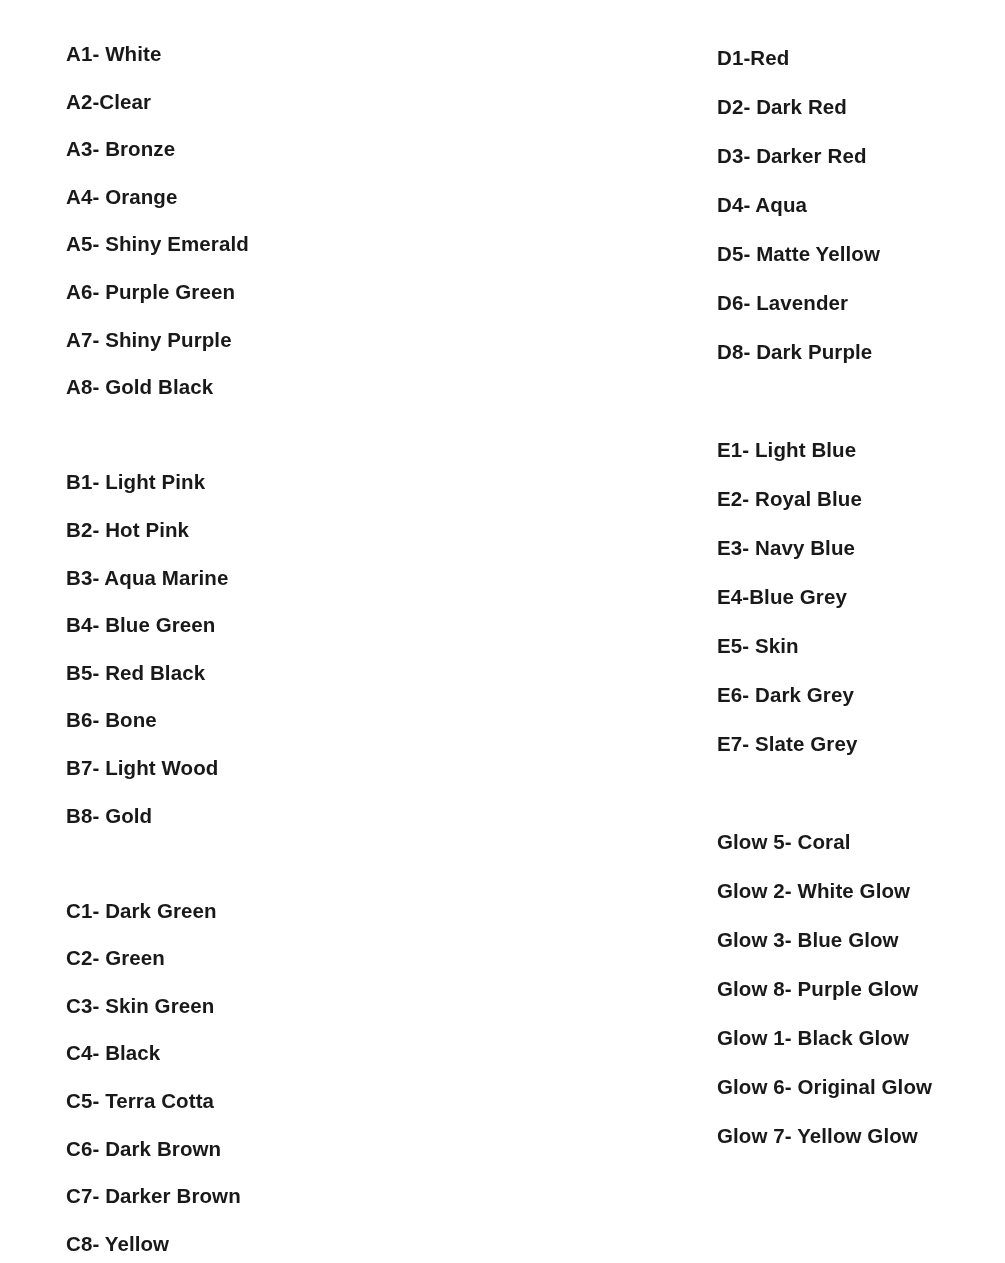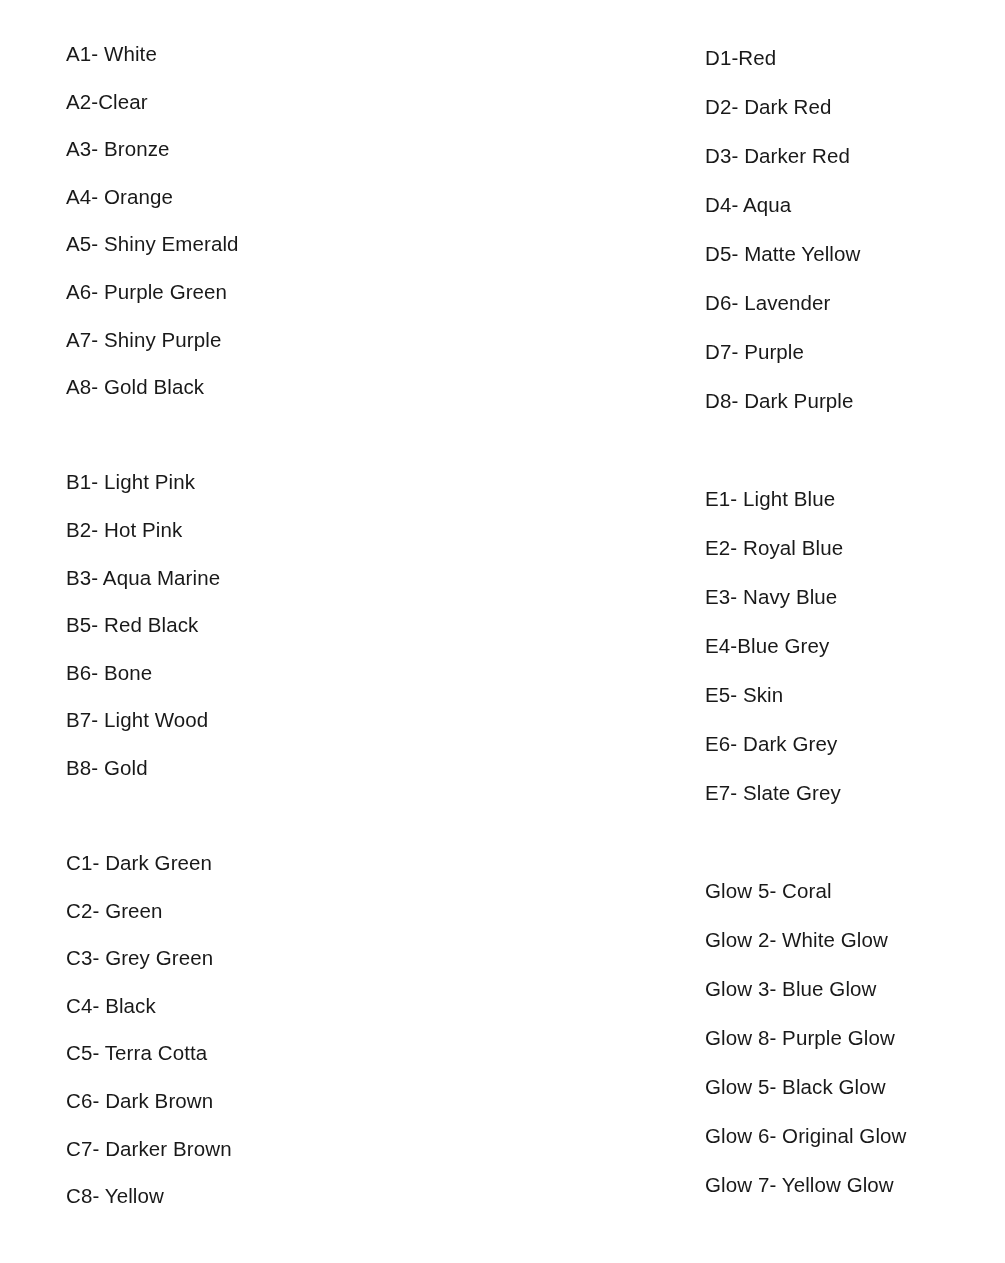--- a/index.html
+++ b/index.html
@@ -25,32 +25,33 @@
   .column-left {
     left: 66px;
     top: 30px;
   }
   .column-right {
     left: 705px;
     top: 33px;
   }
   .item {
     font-size: 20.5px;
-    font-weight: 400;
+    font-weight: 700;
     color: #191919;
     white-space: nowrap;
     letter-spacing: 0.1px;
   }
   .column-left .item {
     line-height: 47.6px;
     height: 47.6px;
   }
   .column-right .item {
     line-height: 49px;
     height: 49px;
+    margin-left: 12px;
   }
   .column-left .section + .section {
     margin-top: 47.6px;
   }
   .column-right .section + .section {
     margin-top: 49px;
   }
 </style>
 </head>
 <body>
@@ -67,67 +68,67 @@
       <div class="item">A5- Shiny Emerald</div>
       <div class="item">A6- Purple Green</div>
       <div class="item">A7- Shiny Purple</div>
       <div class="item">A8- Gold Black</div>
     </div>
 
     <div class="section">
       <div class="item">B1- Light Pink</div>
       <div class="item">B2- Hot Pink</div>
       <div class="item">B3- Aqua Marine</div>
+      <div class="item">B4- Blue Green</div>
       <div class="item">B5- Red Black</div>
       <div class="item">B6- Bone</div>
       <div class="item">B7- Light Wood</div>
       <div class="item">B8- Gold</div>
     </div>
 
     <div class="section">
       <div class="item">C1- Dark Green</div>
       <div class="item">C2- Green</div>
-      <div class="item">C3- Grey Green</div>
+      <div class="item">C3- Skin Green</div>
       <div class="item">C4- Black</div>
       <div class="item">C5- Terra Cotta</div>
       <div class="item">C6- Dark Brown</div>
       <div class="item">C7- Darker Brown</div>
       <div class="item">C8- Yellow</div>
     </div>
 
   </div>
 
   <div class="column column-right">
 
     <div class="section">
       <div class="item">D1-Red</div>
       <div class="item">D2- Dark Red</div>
       <div class="item">D3- Darker Red</div>
       <div class="item">D4- Aqua</div>
       <div class="item">D5- Matte Yellow</div>
       <div class="item">D6- Lavender</div>
-      <div class="item">D7- Purple</div>
       <div class="item">D8- Dark Purple</div>
     </div>
 
     <div class="section">
       <div class="item">E1- Light Blue</div>
       <div class="item">E2- Royal Blue</div>
       <div class="item">E3- Navy Blue</div>
       <div class="item">E4-Blue Grey</div>
       <div class="item">E5- Skin</div>
       <div class="item">E6- Dark Grey</div>
       <div class="item">E7- Slate Grey</div>
     </div>
 
     <div class="section">
       <div class="item">Glow 5- Coral</div>
       <div class="item">Glow 2- White Glow</div>
       <div class="item">Glow 3- Blue Glow</div>
       <div class="item">Glow 8- Purple Glow</div>
-      <div class="item">Glow 5- Black Glow</div>
+      <div class="item">Glow 1- Black Glow</div>
       <div class="item">Glow 6- Original Glow</div>
       <div class="item">Glow 7- Yellow Glow</div>
     </div>
 
   </div>
 
 </div>
 
 </body></html>

